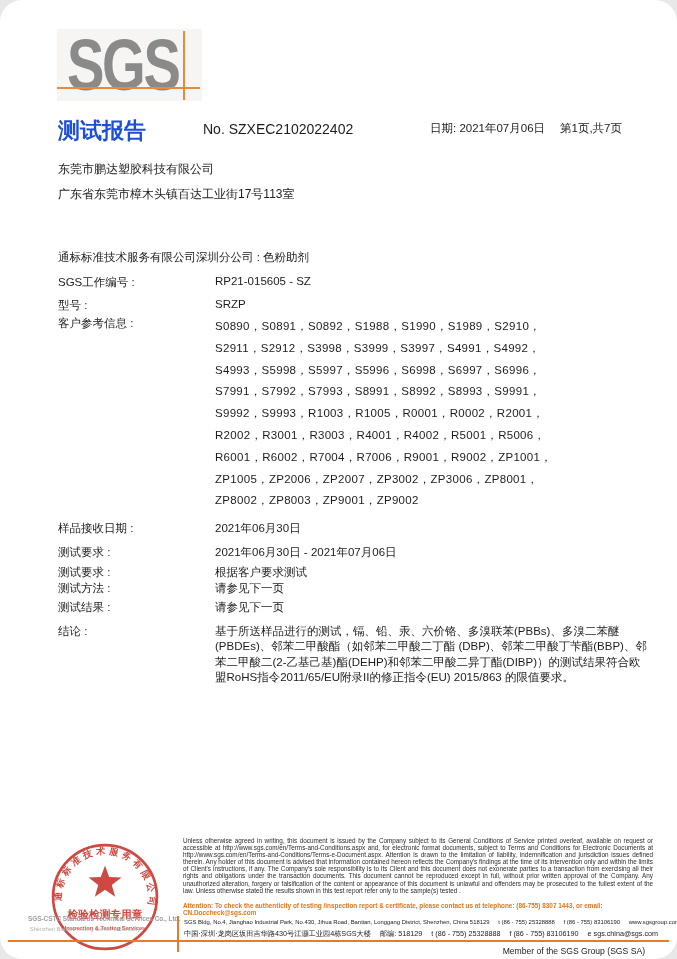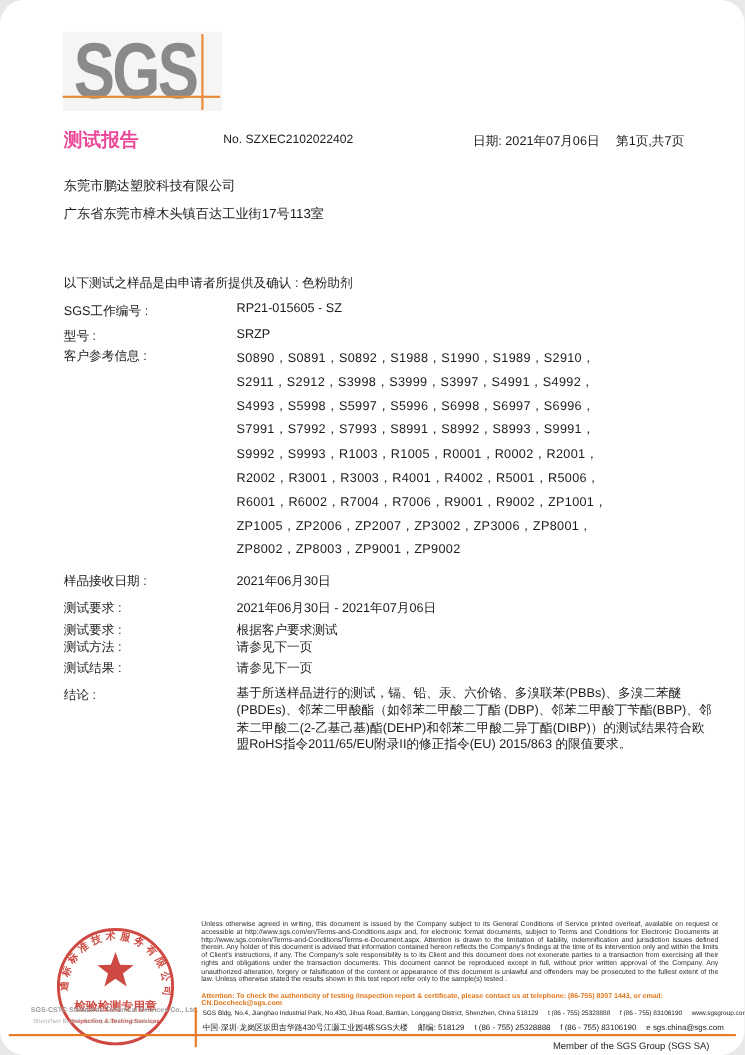--- a/index.html
+++ b/index.html
@@ -13,22 +13,22 @@
   .logo-box { position:absolute; left:57px; top:29px; width:145px; height:72px; background:#f6f5f3; }
   .logo-text {
     position:absolute; left:10px; top:-14px;
     font-size:72px; font-weight:bold; color:#8a8a8a;
     letter-spacing:-3px; transform:scaleX(0.78); transform-origin:left top;
     line-height:100px;
   }
   .logo-hline { position:absolute; left:57px; top:87px; width:143px; height:2px; background:#e98a3a; }
   .logo-vline { position:absolute; left:183px; top:31px; width:2px; height:69px; background:#e98a3a; }
   
-  .report-title { position:absolute; left:58px; top:116px; font-size:17px; font-weight:bold; color:#ec4899; }
-  .report-no    { position:absolute; left:203px; top:121px; font-size:11px; }
+  .report-title { position:absolute; left:58px; top:116px; font-size:22px; font-weight:bold; color:#1d4ed8; }
+  .report-no    { position:absolute; left:203px; top:121px; font-size:14px; }
   .report-date  { position:absolute; left:430px; top:121px; font-size:11.5px; }
   .report-page  { position:absolute; left:560px; top:121px; font-size:11.5px; }
   
   .applicant-name    { position:absolute; left:58px; top:161px; font-size:12px; }
   .applicant-address { position:absolute; left:58px; top:186px; font-size:12px; }
   
   .statement { position:absolute; left:58px; top:250px; font-size:11.5px; }
   
   .row { position:absolute; left:58px; width:600px; font-size:11.5px; }
   .row .label { position:absolute; left:0; top:0; white-space:nowrap; }
@@ -77,21 +77,21 @@
   <div class="logo-vline"></div>
 
   <div class="report-title">测试报告</div>
   <div class="report-no">No. SZXEC2102022402</div>
   <div class="report-date">日期: 2021年07月06日</div>
   <div class="report-page">第1页,共7页</div>
 
   <div class="applicant-name">东莞市鹏达塑胶科技有限公司</div>
   <div class="applicant-address">广东省东莞市樟木头镇百达工业街17号113室</div>
 
-  <div class="statement">以下测试之样品是由申请者所提供及确认 : 色粉助剂</div>
+  <div class="statement">通标标准技术服务有限公司深圳分公司 : 色粉助剂</div>
 
   <div class="row row-job">
     <span class="label">SGS工作编号 :</span>
     <span class="value">RP21-015605 - SZ</span>
   </div>
   <div class="row row-model">
     <span class="label">型号 :</span>
     <span class="value">SRZP</span>
   </div>
   <div class="row row-ref">

